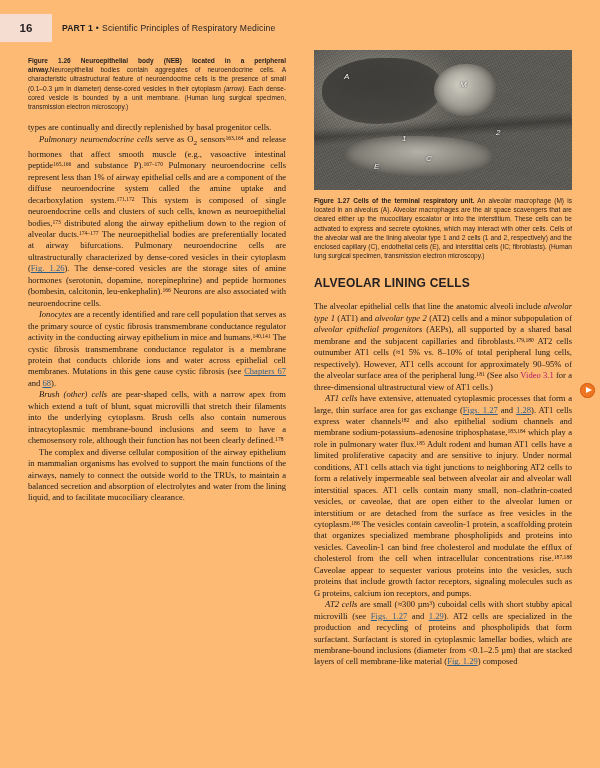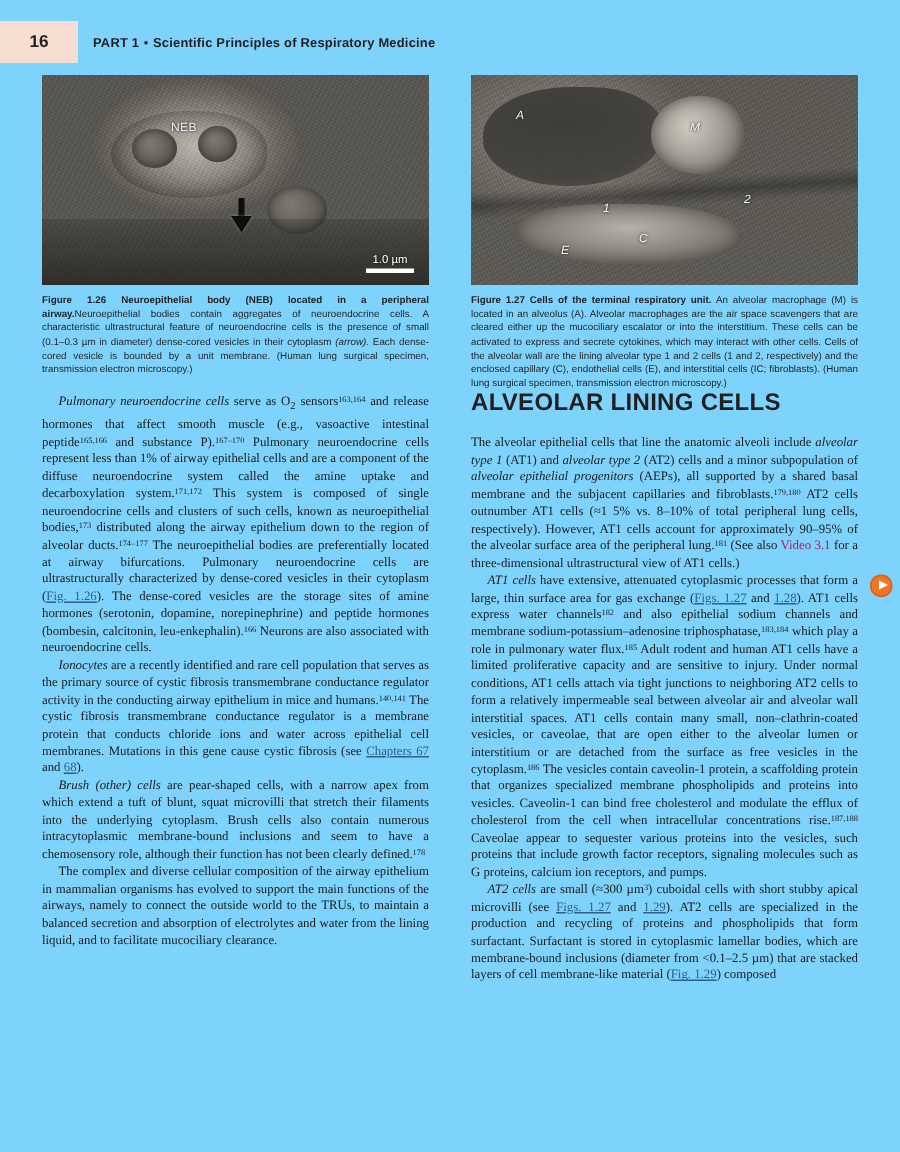--- a/index.html
+++ b/index.html
@@ -10,21 +10,21 @@
   body {
     width: 600px;
     height: 768px;
     overflow: hidden;
     font-family: "Liberation Serif", serif;
   }
   .page {
     position: relative;
     width: 600px;
     height: 768px;
-    background: #7dd3fc;
+    background: #fdba74;
     box-sizing: border-box;
   }
   
   .runhead {
     position: absolute;
     left: 0;
     top: 14px;
     width: 600px;
     height: 28px;
   }
@@ -56,21 +56,21 @@
     height: 28px;
     line-height: 28px;
     font-family: "Liberation Sans", sans-serif;
     font-size: 8.6px;
     color: #231f20;
     letter-spacing: 0.15px;
     white-space: nowrap;
   }
   .runhead-part { font-weight: bold; }
   .runhead-sep { padding: 0 3px; }
-  .runhead-title { font-weight: bold; }
+  .runhead-title { font-weight: normal; }
 
   
   .col {
     position: absolute;
     top: 50px;
     width: 258px;
   }
   .col-left  { left: 28px; }
   .col-right { left: 314px; }
 
@@ -245,23 +245,23 @@
   .body-text i { }
   sup {
     font-size: 5.6px;
     vertical-align: 0.32em;
     line-height: 0;
   }
   .xref { color: #2e5f8a; text-decoration: underline; }
   .vref { color: #b0186a; }
 
   h2.sec-head {
-    margin: 0 0 7px 0;
-    font-family: "Liberation Sans", sans-serif;
-    font-size: 16px;
+    margin: 16px 0 7px 0;
+    font-family: "Liberation Sans", sans-serif;
+    font-size: 12px;
     font-weight: bold;
     letter-spacing: 0.2px;
     color: #231f20;
     text-transform: uppercase;
   }
 
   
   .video-icon {
     position: absolute;
     left: 580px;
@@ -292,43 +292,28 @@
     <div class="folio-box"></div>
     <div class="folio">16</div>
     <div class="runhead-text">
       <span class="runhead-part">PART 1</span><span class="runhead-sep">•</span><span class="runhead-title">Scientific Principles of Respiratory Medicine</span>
     </div>
   </div>
 
   <div class="col col-left">
 
     <div class="figure">
-      <div class="fig-img em1">
-        <div class="em-a"></div>
-        <div class="em-a-grain"></div>
-        <div class="em-a-neb"></div>
-        <div class="em-a-nuc1"></div>
-        <div class="em-a-nuc2"></div>
-        <div class="em-a-nuc3"></div>
-        <div class="em-a-dark"></div>
-        <div class="em-arrow-stem"></div>
-        <div class="em-arrow"></div>
-        <div class="lbl-neb">NEB</div>
-        <div class="scalebar">
-          <span>1.0 µm</span>
-          <span class="bar"></span>
-        </div>
-      </div>
       <div class="fig-caption">
         <b>Figure 1.26</b>
         <b>Neuroepithelial body (NEB) located in a peripheral airway.</b><span>Neuroepithelial bodies contain aggregates of neuroendocrine cells. A characteristic ultrastructural feature of neuroendocrine cells is the presence of small (0.1–0.3 µm in diameter) dense-cored vesicles in their cytoplasm </span><i>(arrow).</i><span> Each dense-cored vesicle is bounded by a unit membrane. (Human lung surgical specimen, transmission electron microscopy.)</span>
       </div>
     </div>
 
     <div class="body-text">
+        <p class="first"><span>types are continually and directly replenished by basal progenitor cells.</span></p>
         <p><i>Pulmonary neuroendocrine cells</i><span> serve as O</span><sub>2</sub><span> sensors</span><sup>163,164</sup><span> and release hormones that affect smooth muscle (e.g., vasoactive intestinal peptide</span><sup>165,166</sup><span> and substance P).</span><sup>167–170</sup><span> Pulmonary neuroendocrine cells represent less than 1% of airway epithelial cells and are a component of the diffuse neuroendocrine system called the amine uptake and decarboxylation system.</span><sup>171,172</sup><span> This system is composed of single neuroendocrine cells and clusters of such cells, known as neuroepithelial bodies,</span><sup>173</sup><span> distributed along the airway epithelium down to the region of alveolar ducts.</span><sup>174–177</sup><span> The neuroepithelial bodies are preferentially located at airway bifurcations. Pulmonary neuroendocrine cells are ultrastructurally characterized by dense-cored vesicles in their cytoplasm (</span><span class="xref">Fig. 1.26</span><span>). The dense-cored vesicles are the storage sites of amine hormones (serotonin, dopamine, norepinephrine) and peptide hormones (bombesin, calcitonin, leu-enkephalin).</span><sup>166</sup><span> Neurons are also associated with neuroendocrine cells.</span></p>
         <p><i>Ionocytes</i><span> are a recently identified and rare cell population that serves as the primary source of cystic fibrosis transmembrane conductance regulator activity in the conducting airway epithelium in mice and humans.</span><sup>140,141</sup><span> The cystic fibrosis transmembrane conductance regulator is a membrane protein that conducts chloride ions and water across epithelial cell membranes. Mutations in this gene cause cystic fibrosis (see </span><span class="xref">Chapters 67</span><span> and </span><span class="xref">68</span><span>).</span></p>
         <p><i>Brush (other) cells</i><span> are pear-shaped cells, with a narrow apex from which extend a tuft of blunt, squat microvilli that stretch their filaments into the underlying cytoplasm. Brush cells also contain numerous intracytoplasmic membrane-bound inclusions and seem to have a chemosensory role, although their function has not been clearly defined.</span><sup>178</sup></p>
         <p><span>The complex and diverse cellular composition of the airway epithelium in mammalian organisms has evolved to support the main functions of the airways, namely to connect the outside world to the TRUs, to maintain a balanced secretion and absorption of electrolytes and water from the lining liquid, and to facilitate mucociliary clearance.</span></p>
       </div>
   </div>
 
   <div class="col col-right">
 
     <div class="figure">

